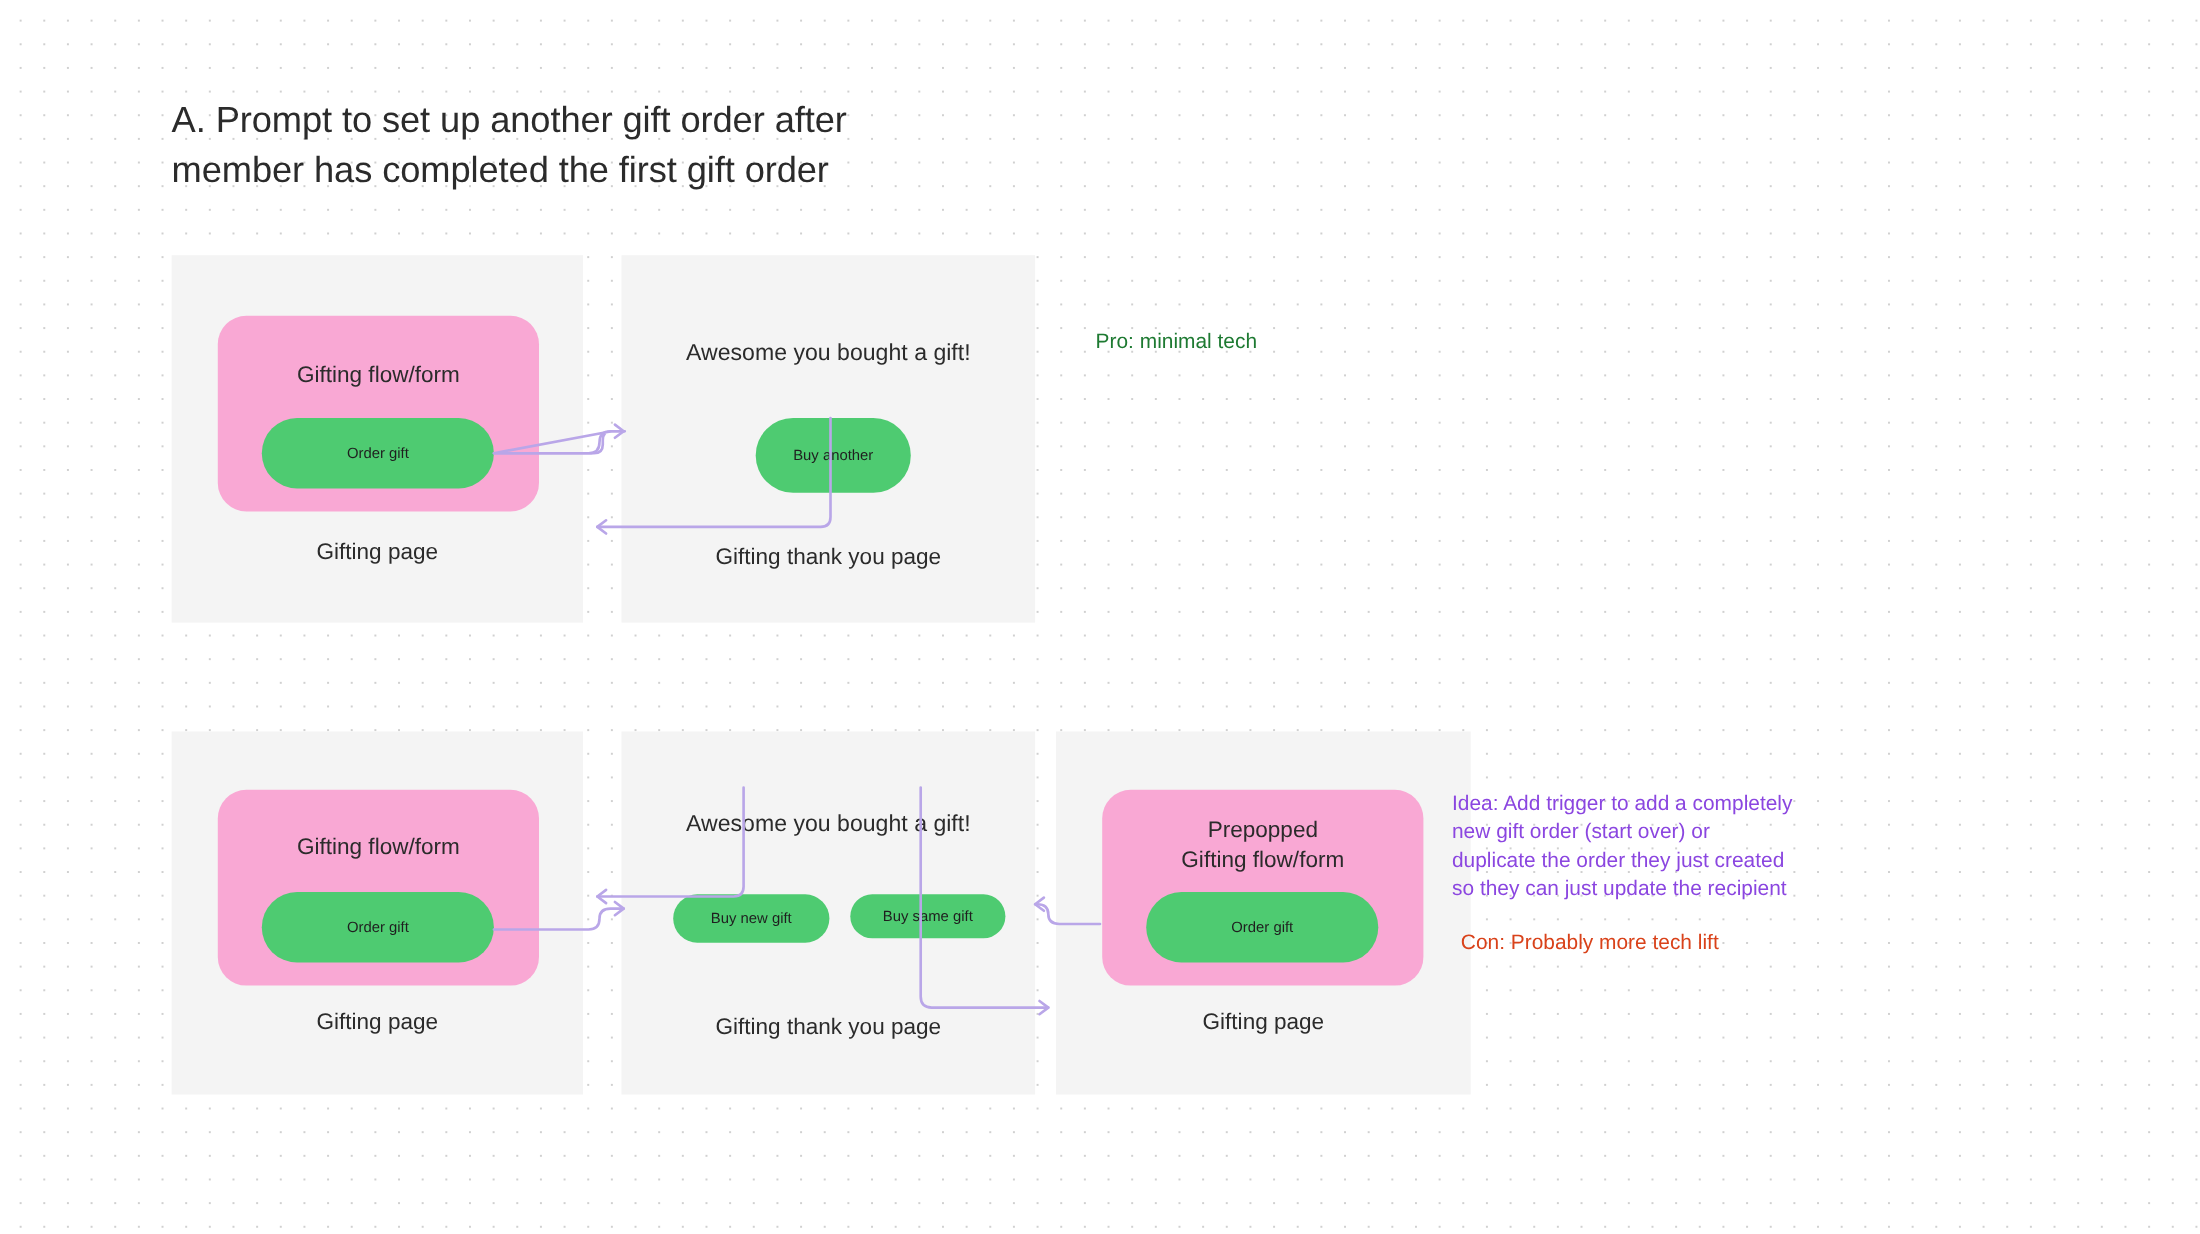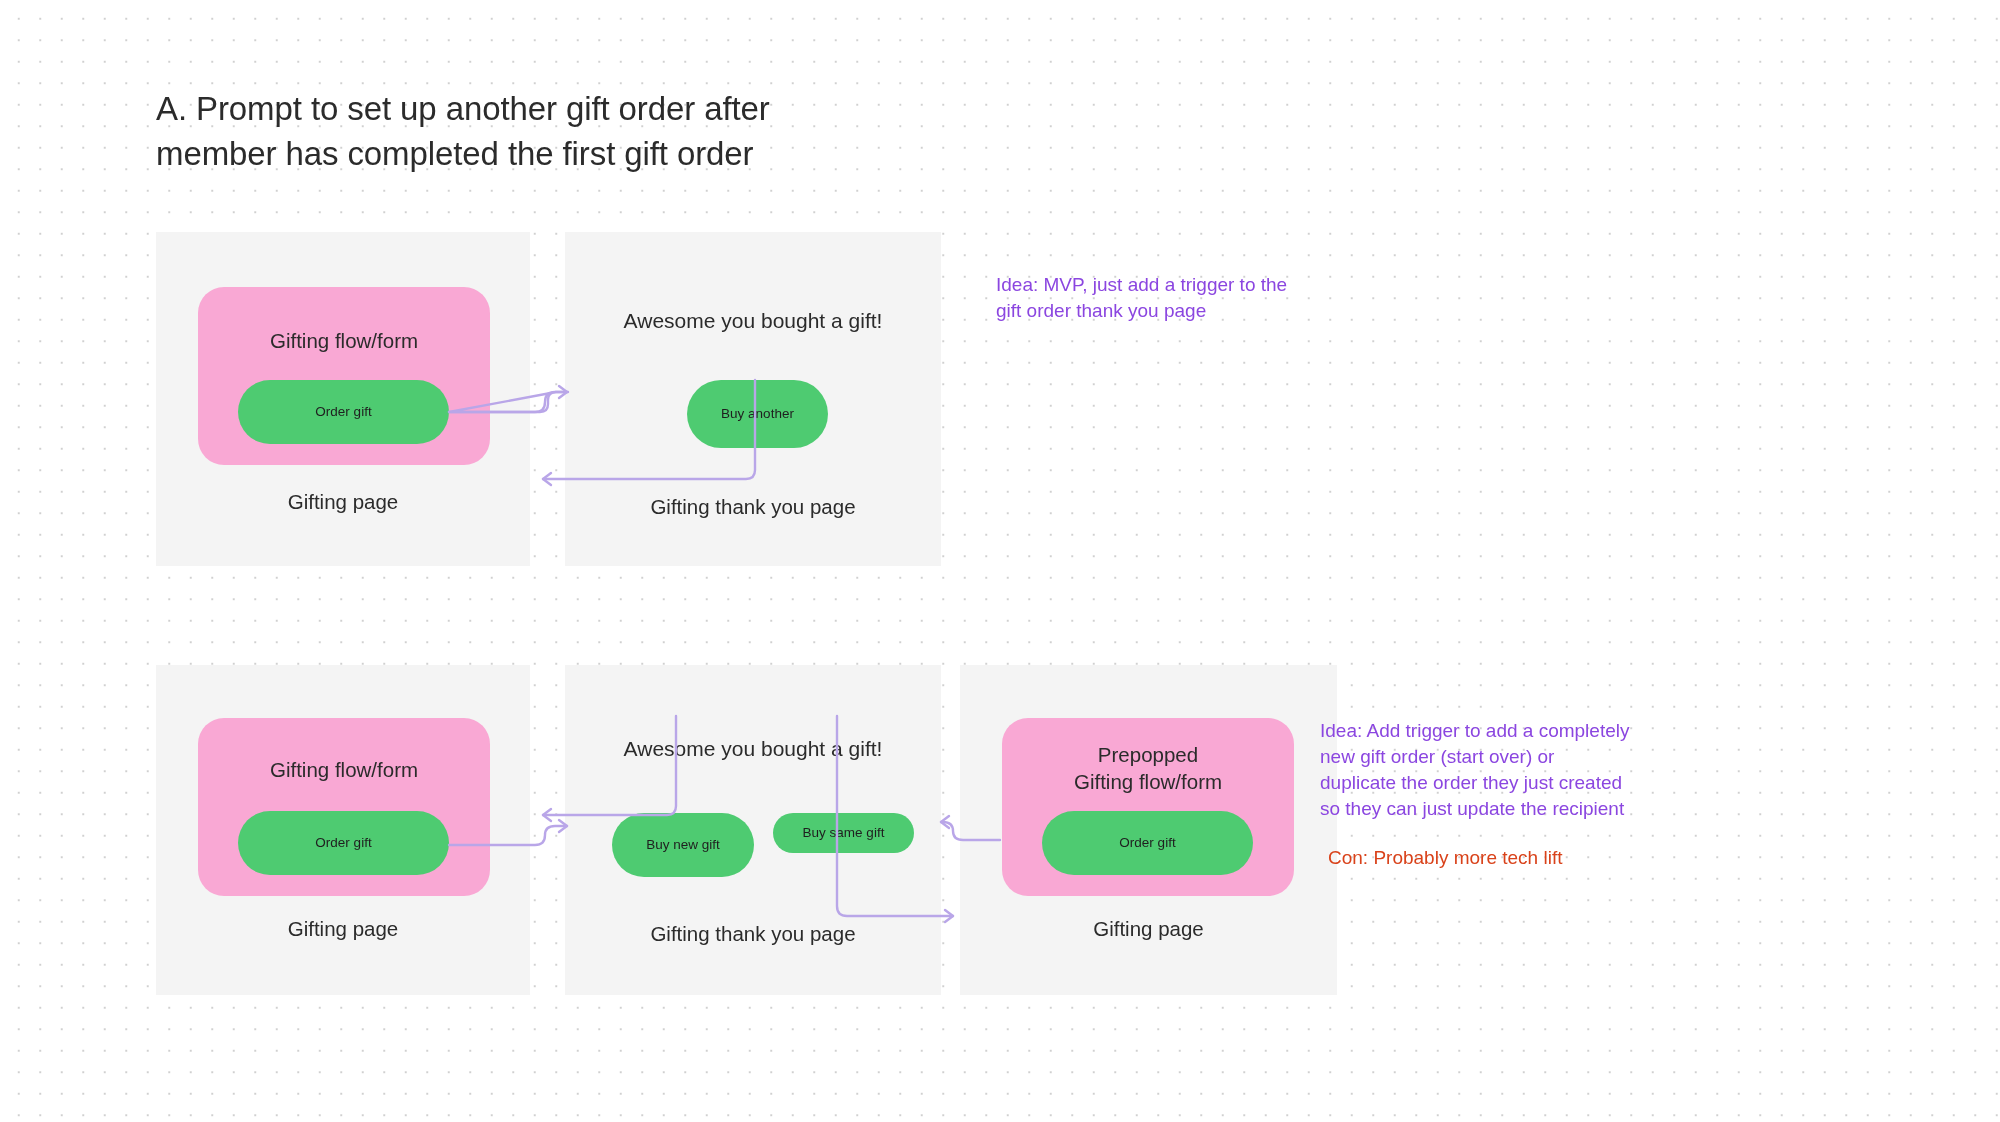--- a/index.html
+++ b/index.html
@@ -95,21 +95,21 @@
     font-size: 13.5px;
     line-height: 1;
     display: flex;
     align-items: center;
     justify-content: center;
     box-sizing: border-box;
     cursor: pointer;
   }
   .pill-order-1 { left: 40px; top: 93px; width: 211px; height: 64px; }
   .pill-buy-another { left: 122px; top: 148px; width: 141px; height: 68px; }
-  .pill-buy-new { left: 47px; top: 148px; width: 142px; height: 64px; }
+  .pill-buy-new { left: 47px; top: 148px; width: 142px; height: 44px; }
   .pill-buy-same { left: 208px; top: 148px; width: 141px; height: 40px; }
   .pill-order-3 { left: 40px; top: 93px; width: 211px; height: 64px; }
 
   
   .card-caption {
     position: absolute;
     left: 0;
     right: 0;
     text-align: center;
     font-size: 20.5px;
@@ -178,22 +178,21 @@
   <div class="card-caption">Gifting page</div>
 </div>
 
 <div class="card row1 r1c2">
   <div class="card-heading">Awesome you bought a gift!</div>
   <div class="pill pill-buy-another">Buy another</div>
   <div class="card-caption">Gifting thank you page</div>
 </div>
 
 <div class="annot" id="annot-1">
-  <div class="idea">Idea: MVP, just add a trigger to the
-gift order thank you page</div>
+  <div class="pro">Pro: minimal tech</div>
 </div>
 
 <div class="card row2 r2c1">
   <div class="flowbox">
     <div class="flowbox-label">Gifting flow/form</div>
     <div class="pill pill-order-1">Order gift</div>
   </div>
   <div class="card-caption">Gifting page</div>
 </div>
 

